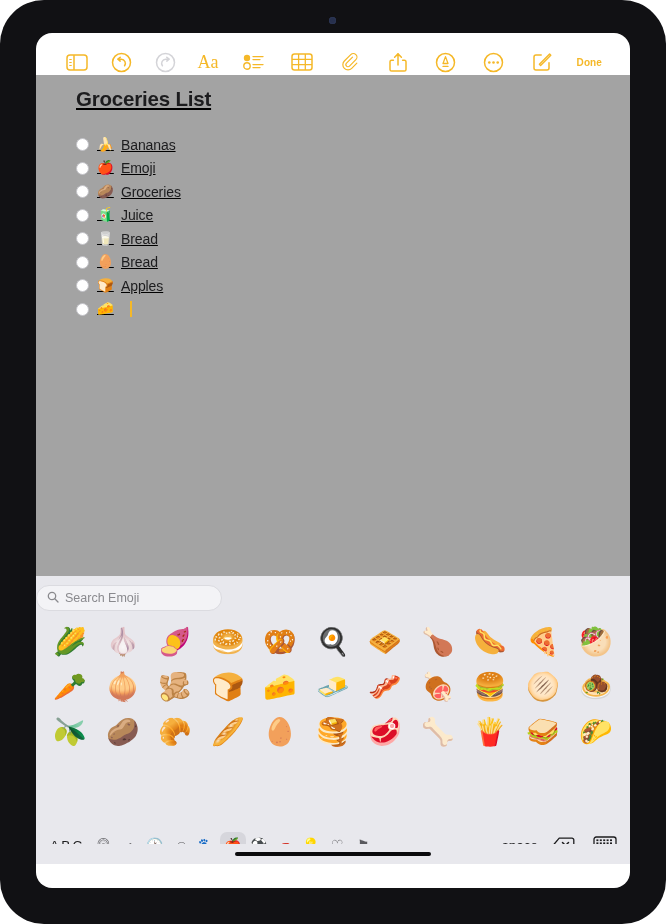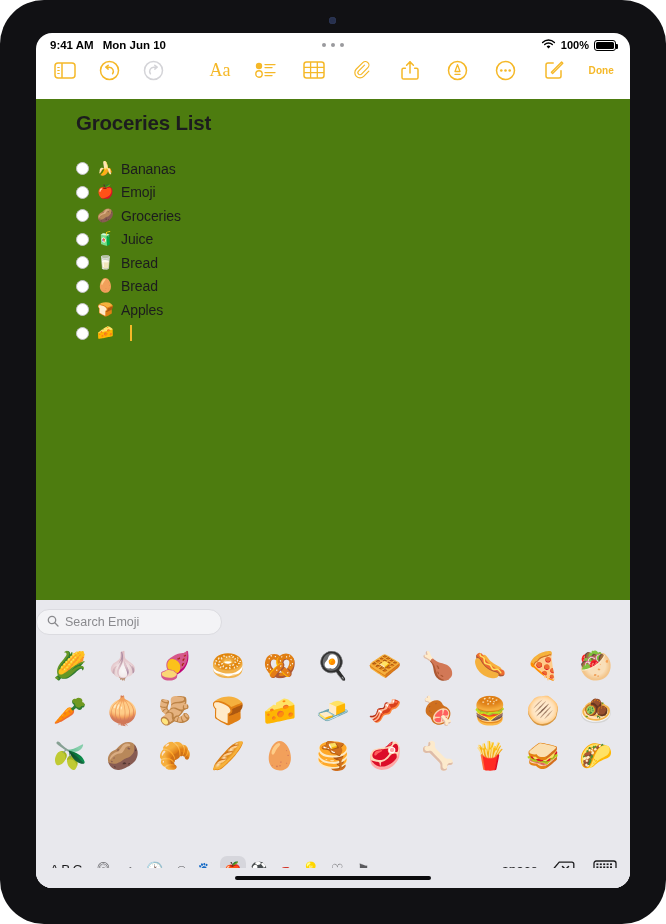--- a/index.html
+++ b/index.html
@@ -50,42 +50,42 @@
     position:relative; display:inline-block;
   }
   .battery-shell::after {
     content:""; position:absolute; right:-3px; top:3px;
     width:1.8px; height:5px; background:#000; border-radius:0 1px 1px 0;
   }
   .battery-fill { position:absolute; left:1px; top:1px; bottom:1px; width:18px; background:#000; border-radius:1.5px; }
 
   
   #toolbar {
-    height:42px; display:flex; align-items:flex-start;
-    padding:0 16px; color:#F0B429;
+    height:42px; display:flex; align-items:flex-end;
+    padding:0 28px; color:#F0B429;
   }
   .tb-left { display:flex; align-items:center; gap:18px; }
   .tb-right { margin-left:auto; display:flex; align-items:center; gap:22px; }
   .tb-btn {
     width:26px; height:26px; display:flex; align-items:center; justify-content:center;
     color:#F5B828; cursor:pointer;
   }
   .tb-btn.disabled { color:#D4D4D8; }
   .tb-btn svg { display:block; }
   #done-button {
     font-size:10px; font-weight:bold; color:#F5B828; cursor:pointer;
     letter-spacing:0.1px;
   }
   #aa-button {
     font-size:18px; color:#F5B828; cursor:pointer; font-family:"Liberation Serif", serif;
     line-height:1;
   }
 
   
-  #note-body { padding:12px 16px 0 40px; background:#4d7c0f; height:501px; }
+  #note-body { padding:12px 16px 0 40px; background:#a3a3a3; height:501px;text-decoration:underline; }
   #note-title {
     font-size:20.5px; font-weight:bold; color:#1c1c1e;
     letter-spacing:-0.2px; margin-bottom:22px;
   }
   .check-row {
     display:flex; align-items:center; gap:8px;
     height:23px; margin-bottom:0.5px;
   }
   .checkbox {
     width:13px; height:13px; border:1.2px solid #c2c2c7;
@@ -150,44 +150,20 @@
   #home-indicator { width:196px; height:4.5px; border-radius:3px; background:#0b0b0d; }
 </style>
 </head>
 <body>
 
 <div id="device">
   <div id="camera-dot"></div>
 
   <div id="screen">
 
-    <div id="status-bar">
-      <div id="status-left">
-        <span>9:41 AM</span>
-        <span>Mon Jun 10</span>
-      </div>
-      <div id="status-dots">
-        <i></i>
-          <i></i>
-          <i></i>
-      </div>
-      <div id="status-right">
-        <span>
-          <svg width="15" height="11" viewBox="0 0 15 11">
-            <path d="M7.5 9.6 L5.6 7.5 a2.7 2.7 0 0 1 3.8 0 Z" fill="#000"></path>
-            <path d="M3.7 5.6 a5.4 5.4 0 0 1 7.6 0" stroke="#000" stroke-width="1.4" fill="none" stroke-linecap="round"></path>
-            <path d="M1.6 3.4 a8.4 8.4 0 0 1 11.8 0" stroke="#000" stroke-width="1.4" fill="none" stroke-linecap="round"></path>
-          </svg>
-        </span>
-        <span>100%</span>
-        <span class="battery-shell">
-          <span class="battery-fill"></span>
-        </span>
-      </div>
-    </div>
 
     <div id="toolbar">
       <div class="tb-left">
         <div class="tb-btn">
           <svg width="22" height="17" viewBox="0 0 22 17">
             <rect x="1" y="1" width="20" height="15" rx="3" stroke="currentColor" stroke-width="1.5" fill="none"></rect>
             <line x1="8" y1="1" x2="8" y2="16" stroke="currentColor" stroke-width="1.5"></line>
             <line x1="3.3" y1="5.5" x2="5.7" y2="5.5" stroke="currentColor" stroke-width="1.2"></line>
             <line x1="3.3" y1="8.5" x2="5.7" y2="8.5" stroke="currentColor" stroke-width="1.2"></line>
             <line x1="3.3" y1="11.5" x2="5.7" y2="11.5" stroke="currentColor" stroke-width="1.2"></line>

